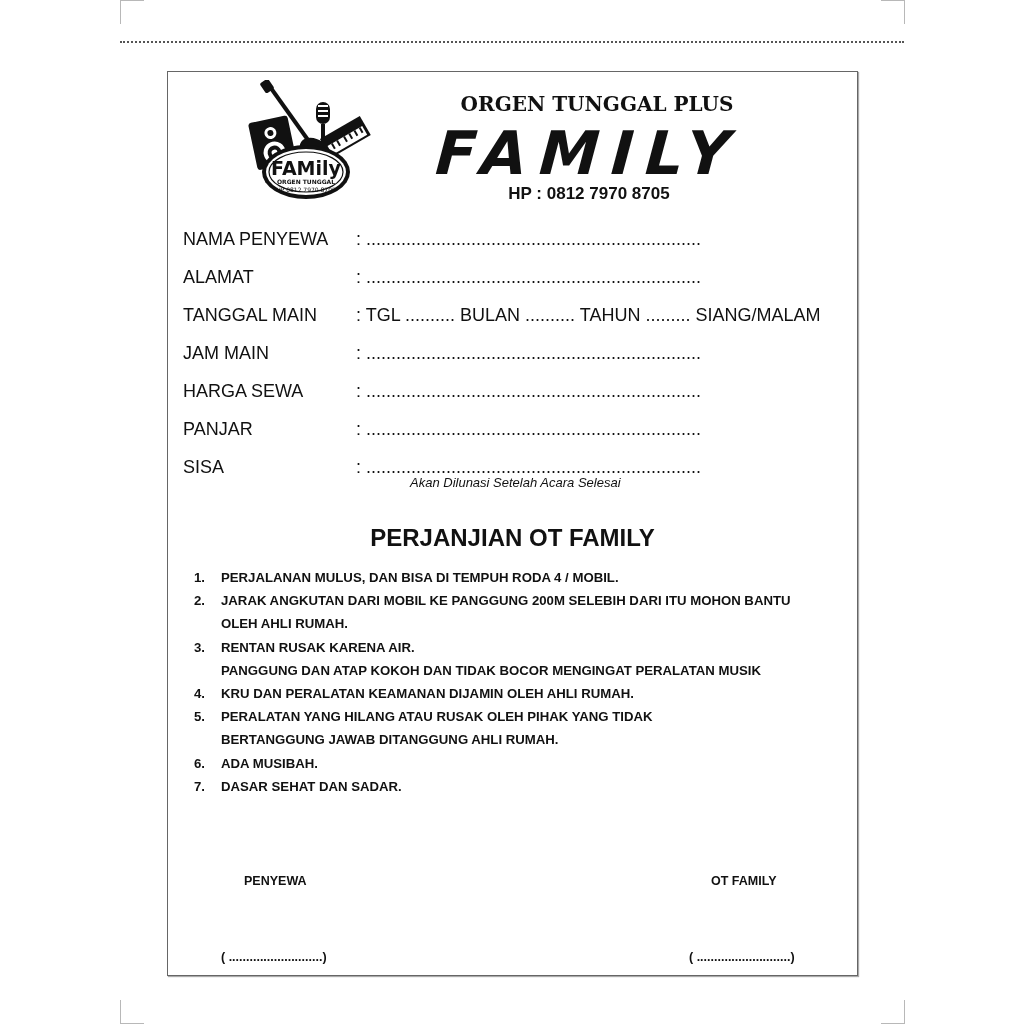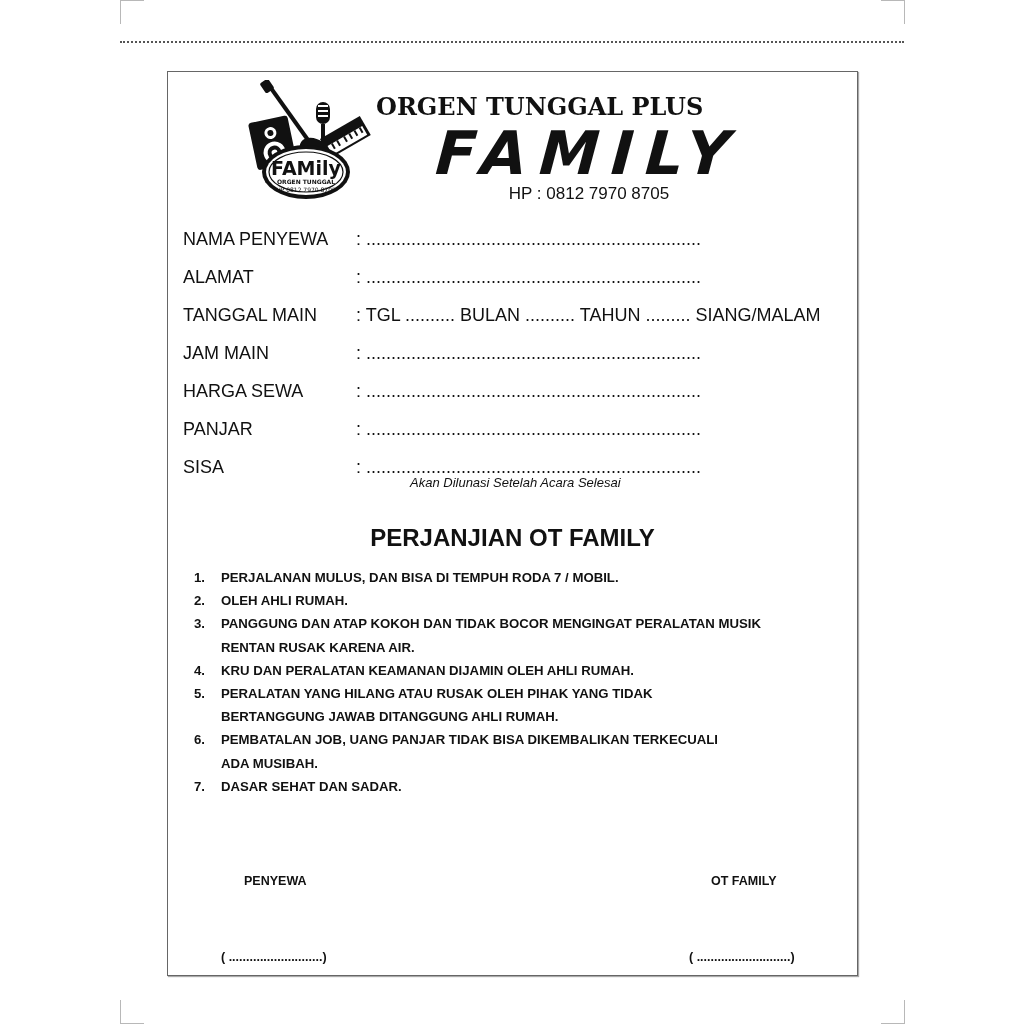--- a/index.html
+++ b/index.html
@@ -11,23 +11,23 @@
   .crop.tr::before { content: ""; position: absolute; right: -1px; top: 0; width: 24px; border-top: 1px solid #b8b8b8; }
   .crop.bl { left: 120px; top: 1000px; border-width: 0 0 0 1px; }
   .crop.bl::before { content: ""; position: absolute; left: -1px; bottom: 0; width: 24px; border-bottom: 1px solid #b8b8b8; }
   .crop.br { left: 880px; top: 1000px; border-width: 0 1px 0 0; }
   .crop.br::before { content: ""; position: absolute; right: -1px; bottom: 0; width: 24px; border-bottom: 1px solid #b8b8b8; }
   .cutline { position: absolute; left: 120px; top: 41px; width: 784px; border-top: 2px dotted #555; }
 
   .sheet { position: absolute; left: 167px; top: 71px; width: 689px; height: 903px; border: 1px solid #666; box-shadow: 1px 1px 1px #aaa; background: #fff; }
 
   .logo { position: absolute; left: 78px; top: 8px; width: 126px; height: 122px; }
-  .header-title { position: absolute; left: 208px; top: 20px; width: 390px; font-family: "DejaVu Serif", serif; font-weight: bold; font-size: 24px; letter-spacing: 0px; }
+  .header-title { position: absolute; left: 234px; top: 20px; width: 390px; text-align: center; font-family: "DejaVu Serif", serif; font-weight: bold; font-size: 20px; letter-spacing: 0px; }
   .header-brand { position: absolute; left: 226px; top: 46px; width: 390px; text-align: center; font-family: "DejaVu Sans", sans-serif; font-weight: bold; font-style: italic; font-size: 60px; letter-spacing: 12px; transform: skewX(-4deg); }
-  .header-phone { position: absolute; left: 226px; top: 112px; width: 390px; text-align: center; font-weight: normal; font-size: 17px; }
+  .header-phone { position: absolute; left: 226px; top: 112px; width: 390px; text-align: center; font-weight: bold; font-size: 17px; }
 
   .form { position: absolute; left: 15px; top: 157px; width: 670px; }
   .form-row { position: relative; height: 38px; font-size: 18px; }
   .form-label { position: absolute; left: 0; top: 0; }
   .form-value { position: absolute; left: 173px; top: 0; white-space: nowrap; }
   .form-note { position: absolute; left: 198px; top: 403px; font-size: 13px; font-style: italic; margin-left: 44px; }
 
   .section-title { position: absolute; left: 0; top: 452px; width: 689px; text-align: center; font-family: Liberation Sans, sans-serif; font-weight: bold; font-size: 24px; }
 
   .terms { position: absolute; left: 26px; top: 494px; width: 650px; font-size: 13.2px; font-weight: bold; }
@@ -125,43 +125,43 @@
       <span class="form-label">SISA</span>
       <span class="form-value">: ...................................................................</span>
     </div>
   </div>
   <div class="form-note">Akan Dilunasi Setelah Acara Selesai</div>
 
   <div class="section-title">PERJANJIAN OT FAMILY</div>
   <div class="terms">
     <div class="term">
       <span class="term-num">1.</span>
-      <div>PERJALANAN MULUS, DAN BISA DI TEMPUH RODA 7 / MOBIL.</div>
+      <div>PERJALANAN MULUS, DAN BISA DI TEMPUH RODA 4 / MOBIL.</div>
     </div>
     <div class="term">
       <span class="term-num">2.</span>
+      <div>JARAK ANGKUTAN DARI MOBIL KE PANGGUNG 200M SELEBIH DARI ITU MOHON BANTU</div>
       <div>OLEH AHLI RUMAH.</div>
     </div>
     <div class="term">
       <span class="term-num">3.</span>
+      <div>RENTAN RUSAK KARENA AIR.</div>
       <div>PANGGUNG DAN ATAP KOKOH DAN TIDAK BOCOR MENGINGAT PERALATAN MUSIK</div>
-      <div>RENTAN RUSAK KARENA AIR.</div>
     </div>
     <div class="term">
       <span class="term-num">4.</span>
       <div>KRU DAN PERALATAN KEAMANAN DIJAMIN OLEH AHLI RUMAH.</div>
     </div>
     <div class="term">
       <span class="term-num">5.</span>
       <div>PERALATAN YANG HILANG ATAU RUSAK OLEH PIHAK YANG TIDAK</div>
       <div>BERTANGGUNG JAWAB DITANGGUNG AHLI RUMAH.</div>
     </div>
     <div class="term">
       <span class="term-num">6.</span>
-      <div>PEMBATALAN JOB, UANG PANJAR TIDAK BISA DIKEMBALIKAN TERKECUALI</div>
       <div>ADA MUSIBAH.</div>
     </div>
     <div class="term">
       <span class="term-num">7.</span>
       <div>DASAR SEHAT DAN SADAR.</div>
     </div>
   </div>
 
   <div class="sig" style="left:76px; top:802px;">PENYEWA</div>
   <div class="sig" style="left:543px; top:802px;">OT FAMILY</div>

